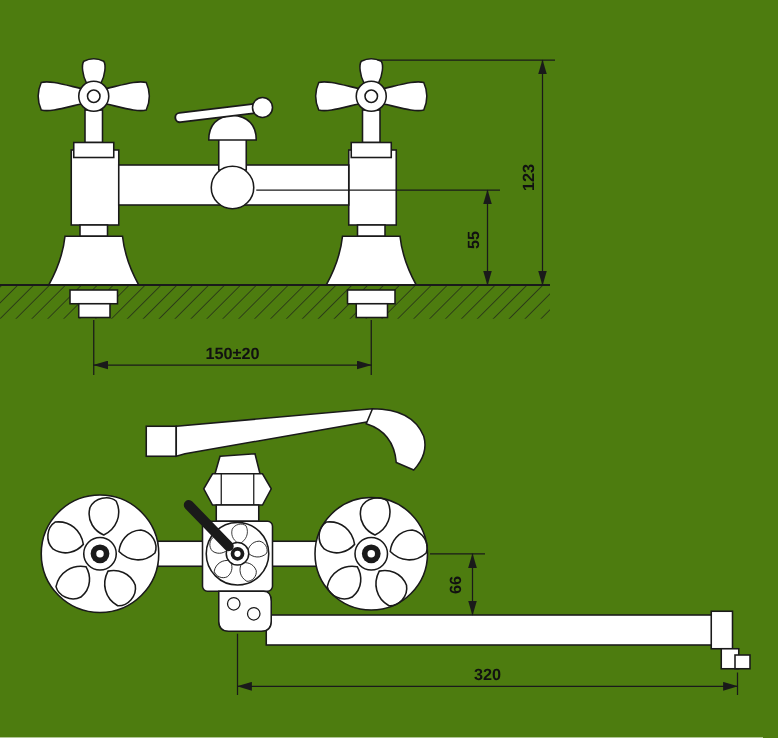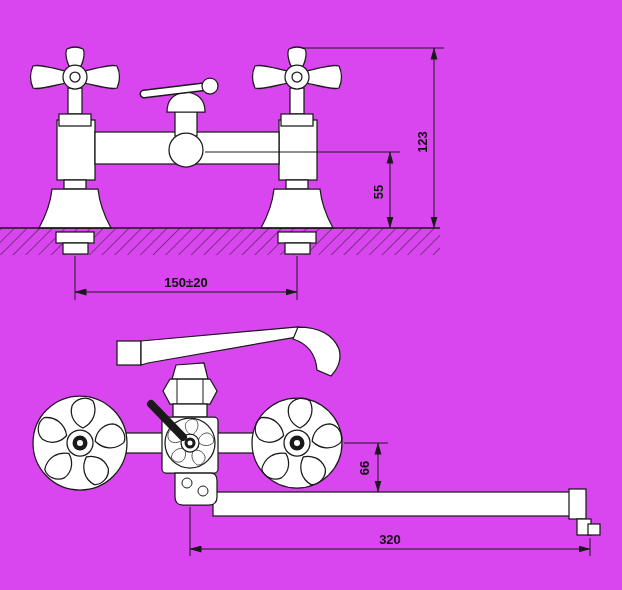--- a/index.html
+++ b/index.html
@@ -1,19 +1,19 @@
 <!DOCTYPE html>
 <html><head>
 <meta charset="utf-8">
 <style>
   html,body{margin:0;padding:0;background:#ffffff;}
   .canvas{
     position:relative;
     width:622px;height:590px;
-    background:#d946ef;
+    background:#4d7c0f;
     font-family:"Liberation Sans",sans-serif;
     overflow:hidden;
   }
   svg{display:block;}
   .outline{stroke:#1a1a1a;stroke-width:1.25;fill:#ffffff;}
   .thin{stroke:#1a1a1a;stroke-width:1;fill:none;}
   .dark{fill:#1a1a1a;}
   .dimline{stroke:#1a1a1a;stroke-width:1;fill:none;}
   .dimtext{
     font-family:"Liberation Sans",sans-serif;

